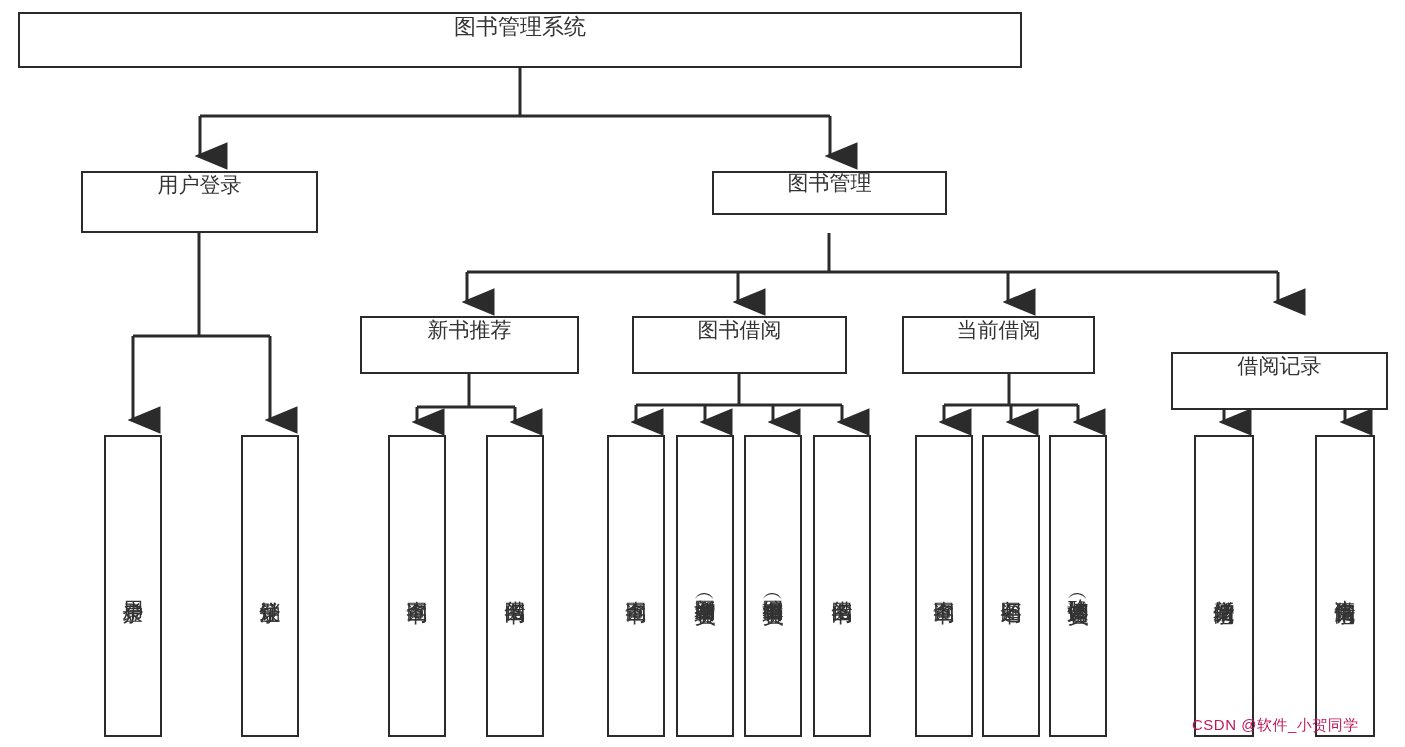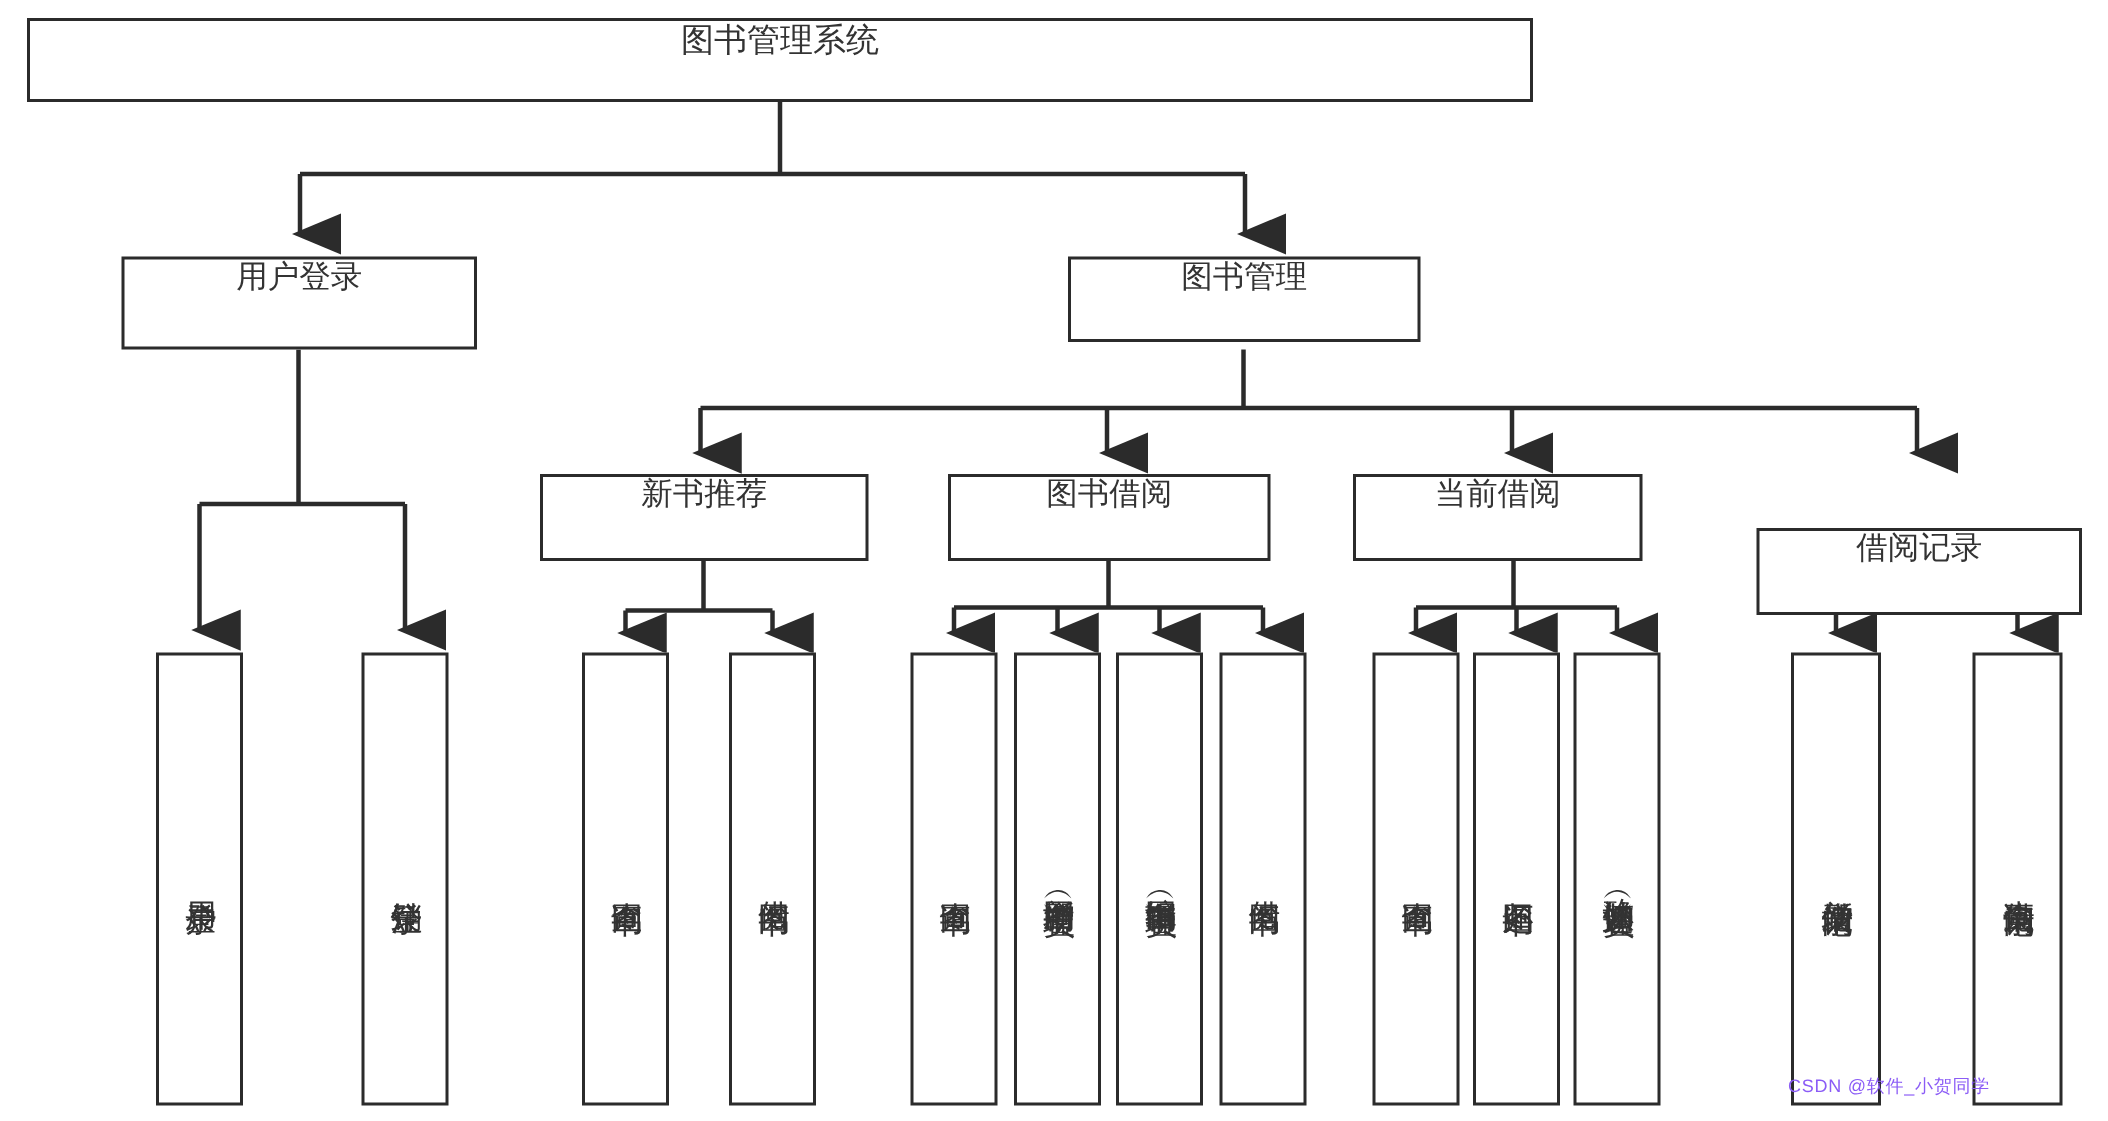--- a/index.html
+++ b/index.html
@@ -56,22 +56,22 @@
     writing-mode: vertical-rl;
     text-orientation: upright;
     font-size: 21px;
     letter-spacing: 1px;
     line-height: 1.05;
     white-space: normal;
     max-height: 278px;
   }
   .watermark {
     position: absolute;
-    color: #8b5cf6;
-    font-size: 12px;
+    color: #be185d;
+    font-size: 15px;
     letter-spacing: 0.5px;
     z-index: 3;
     white-space: nowrap;
   }
 </style>
 </head>
 <body>
 
 <div id="canvas">
 
@@ -127,21 +127,21 @@
   </svg>
 
   <div class="node root horiz" style="left:18px; top:12px; width:1004px; height:56px;">
     <span class="label">图书管理系统</span>
   </div>
 
   <div class="node horiz" style="left:81px; top:171px; width:237px; height:62px;">
     <span class="label">用户登录</span>
   </div>
 
-  <div class="node horiz" style="left:712px; top:171px; width:235px; height:57px;">
+  <div class="node horiz" style="left:712px; top:171px; width:235px; height:44px;font-family:Liberation Mono, monospace;">
     <span class="label">图书管理</span>
   </div>
 
   <div class="node horiz" style="left:632px; top:316px; width:215px; height:58px;">
     <span class="label">图书借阅</span>
   </div>
 
   <div class="node horiz" style="left:360px; top:316px; width:219px; height:58px;">
     <span class="label">新书推荐</span>
   </div>

